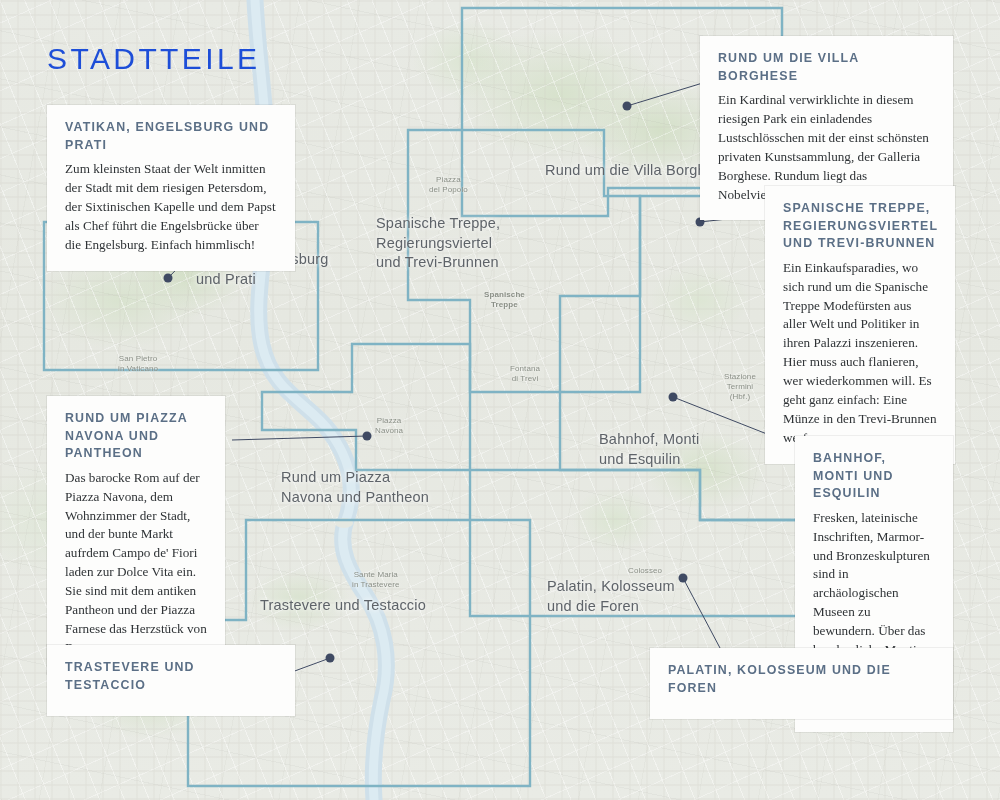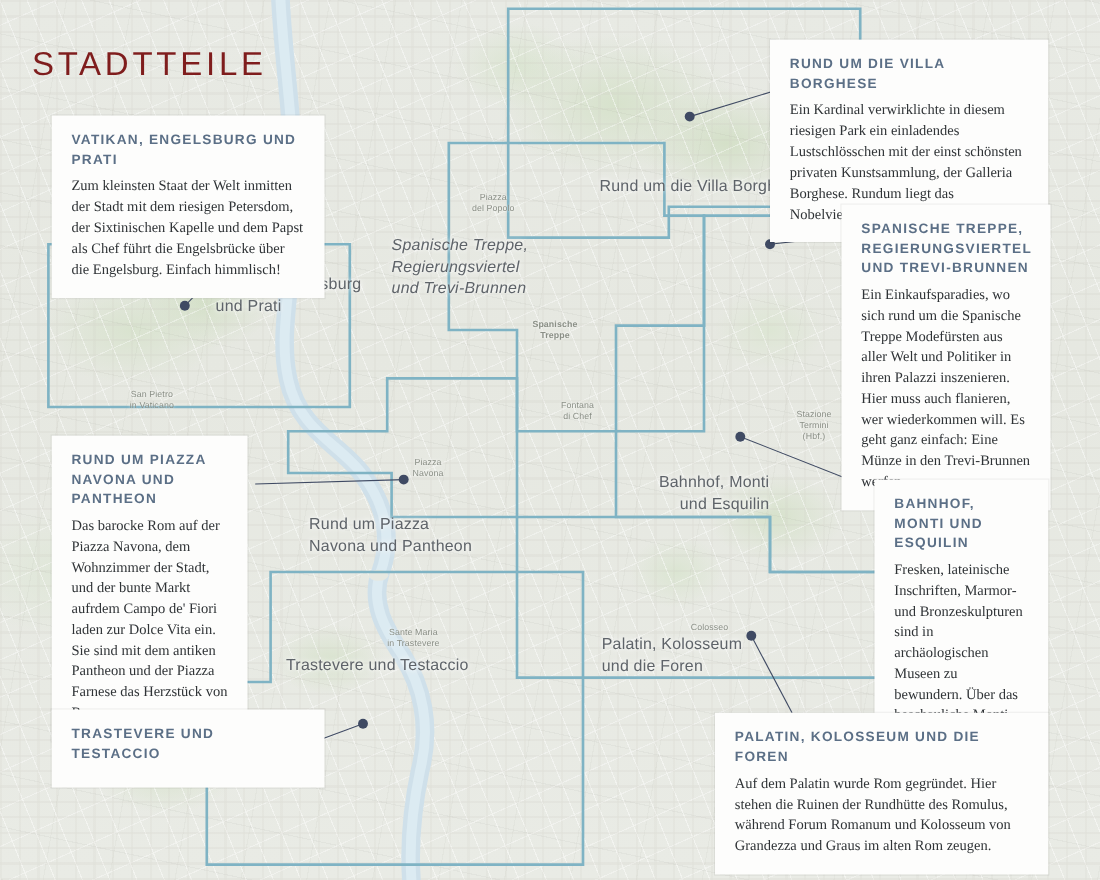--- a/index.html
+++ b/index.html
@@ -93,26 +93,26 @@
     letter-spacing: .1px;
     text-align: center;
     white-space: pre-line;
     text-shadow: 0 0 3px rgba(255,255,255,.95);
     margin-top: 24px;
   }
 
   
   .page-title {
     position: absolute;
-    left: 29px;
+    left: 47px;
     top: 42px;
     font-family: "Liberation Sans", sans-serif;
     font-size: 30px;
     letter-spacing: 3.4px;
-    color: #7f1d1d;
+    color: #1d4ed8;
     font-weight: 400;
   }
 
   
   .card {
     position: absolute;
     background: #fdfdfc;
     box-shadow: 0 0 0 1px rgba(0,0,0,.06);
     padding: 14px 18px 16px 18px;
     box-sizing: border-box;
@@ -187,37 +187,37 @@
       <path d="M470,412 L470,470 L560,470 L560,614 L700,614 L700,520 L806,520 L806,622 L470,622 Z" stroke-opacity="0"></path>
       <path d="M470,470 L700,470 L700,520 L806,520 L806,616 L470,616 Z"></path>
 
       <path d="M246,520 L530,520 L530,786 L188,786 L188,620 L246,620 Z"></path>
     </g>
   </svg>
 
   <div class="map-label" style="left:196px; top:250px;">Vatikan, Engelsburg
 und Prati</div>
   <div class="map-label" style="left:545px; top:161px;">Rund um die Villa Borghese</div>
-  <div class="map-label" style="left:356px; top:214px;font-style:italic;">Spanische Treppe,
+  <div class="map-label" style="left:376px; top:214px;">Spanische Treppe,
 Regierungsviertel
 und Trevi-Brunnen</div>
   <div class="map-label" style="left:281px; top:468px;">Rund um Piazza
 Navona und Pantheon</div>
-  <div class="map-label" style="left:599px; top:430px;text-align:right;">Bahnhof, Monti
+  <div class="map-label" style="left:599px; top:430px;">Bahnhof, Monti
 und Esquilin</div>
   <div class="map-label" style="left:547px; top:577px;">Palatin, Kolosseum
 und die Foren</div>
   <div class="map-label" style="left:260px; top:596px;">Trastevere und Testaccio</div>
 
   <div class="poi" style="left:429px; top:151px;">Piazza
 del Popolo</div>
   <div class="poi" style="left:484px; top:266px;font-weight:bold;">Spanische
 Treppe</div>
   <div class="poi" style="left:510px; top:340px;">Fontana
-di Chef</div>
+di Trevi</div>
   <div class="poi" style="left:118px; top:330px;">San Pietro
 in Vaticano</div>
   <div class="poi" style="left:375px; top:392px;">Piazza
 Navona</div>
   <div class="poi" style="left:724px; top:348px;">Stazione
 Termini
 (Hbf.)</div>
   <div class="poi" style="left:628px; top:542px;">Colosseo</div>
   <div class="poi" style="left:337px; top:546px;padding-left:15px;">Sante Maria
 in Trastevere</div>
@@ -263,20 +263,19 @@
     <p>Das barocke Rom auf der Piazza Navona, dem Wohnzimmer der Stadt, und der bunte Markt aufrdem Campo de' Fiori laden zur Dolce Vita ein. Sie sind mit dem antiken Pantheon und der Piazza Farnese das Herzstück von Rom.</p>
   </div>
 
   <div class="card" style="left:795px; top:436px; width:158px;">
     <h3>BAHNHOF, MONTI UND ESQUILIN</h3>
     <p>Fresken, lateinische Inschriften, Marmor- und Bronzeskulpturen sind in archäologischen Museen zu bewundern. Über das beschauliche Monti-Viertel geht es zum Goldenen Haus von Kaiser Nero.</p>
   </div>
 
   <div class="card" style="left:650px; top:648px; width:303px;">
     <h3>PALATIN, KOLOSSEUM UND DIE FOREN</h3>
-    <p>Auf dem Palatin wurde Rom gegründet. Hier stehen die Ruinen der Rundhütte des Romulus, während Forum Romanum und Kolosseum von Grandezza und Graus im alten Rom zeugen.</p>
   </div>
 
   <div class="card" style="left:47px; top:645px; width:248px;">
     <h3>TRASTEVERE UND TESTACCIO</h3>
   </div>
 
 </div>
 
 </body></html>

